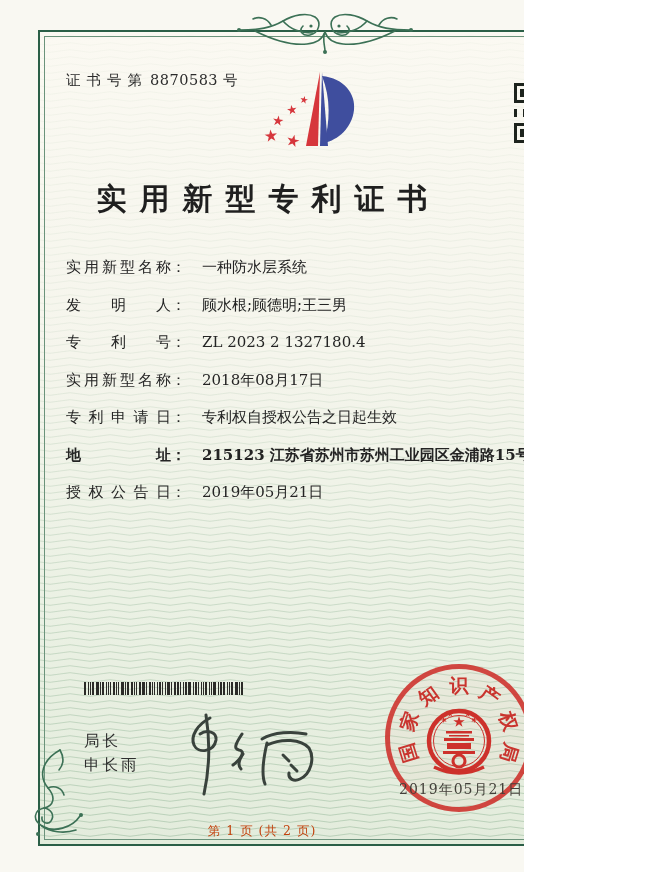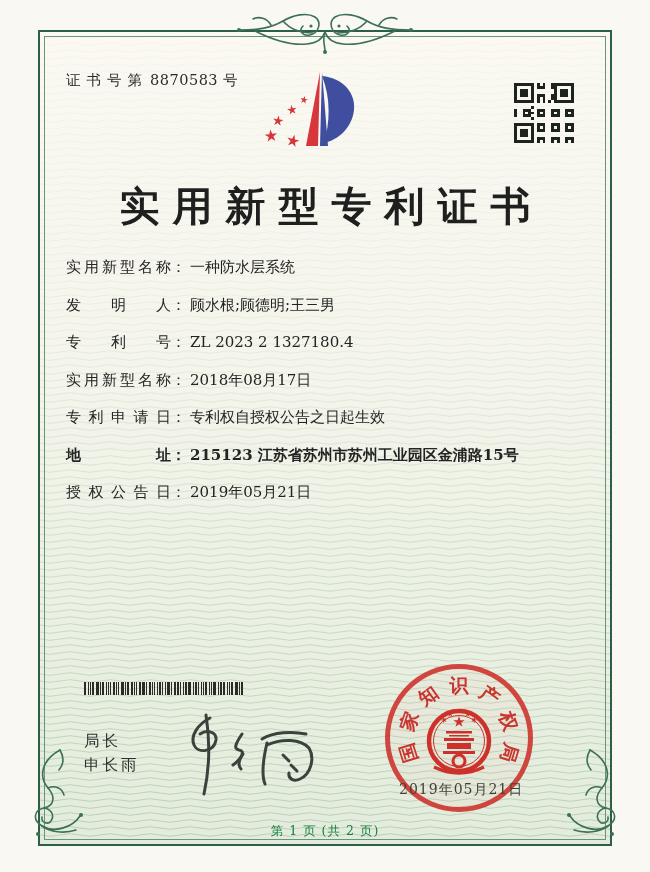--- a/index.html
+++ b/index.html
@@ -1,17 +1,17 @@
 <!DOCTYPE html>
 <html><head>
 <meta charset="utf-8">
 <style>
   html,body{margin:0;padding:0;background:#ffffff;}
   .sheet{
-    position:relative;width:650px;height:872px;overflow:hidden;
+    position:relative;width:524px;height:872px;overflow:hidden;
     background:#f9f8f2;
     font-family:"DejaVu Serif","Liberation Serif",serif;
   }
   
   .frame-bg{
     position:absolute;left:40px;top:32px;width:570px;height:812px;
     background:linear-gradient(180deg,#fbf9f2 0%,#f5f5ec 40%,#ebf1e4 70%,#e3ecdc 100%);
   }
   .waves{
     position:absolute;left:40px;top:32px;width:570px;height:812px;
@@ -30,34 +30,34 @@
   .cert-no .sp{letter-spacing:6px;}
   .cert-no .num{letter-spacing:.5px;margin-left:2px;}
   .cert-no .suf{margin-left:5px;}
 
   .logo{position:absolute;left:262px;top:68px;width:100px;height:84px;}
   .qr{position:absolute;left:514px;top:83px;width:60px;height:60px;}
   .qr rect{fill:#1d231d;}
 
   .title{
     position:absolute;left:0;right:0;top:179px;margin:0;text-align:center;
-    font-size:40px;font-weight:700;color:#1f1f1f;letter-spacing:13px;text-indent:13px;
+    font-size:30px;font-weight:700;color:#1f1f1f;letter-spacing:13px;text-indent:13px;
   }
 
   .rows{position:absolute;left:66px;top:257px;width:522px;font-size:15px;color:#242424;}
   .row{position:absolute;left:0;white-space:nowrap;line-height:20px;width:522px;}
   .row:nth-child(1){top:0;}
   .row:nth-child(2){top:37.5px;}
   .row:nth-child(3){top:75px;}
   .row:nth-child(4){top:112.5px;}
   .row:nth-child(5){top:150px;}
   .row:nth-child(6){top:187.5px;font-weight:bold;}
   .row:nth-child(7){top:225px;}
   .lbl{display:inline-block;width:105px;text-align:justify;text-align-last:justify;}
-  .val{margin-left:4px;}
+  .val{margin-left:16px;}
   .pair2{position:absolute;left:251px;top:0;}
   .pair2 .lbl{width:86px;}
 
   .paras{position:absolute;left:66px;top:522px;width:520px;font-size:13px;line-height:18.7px;color:#3b3b3b;text-align:justify;}
   .paras p{margin:0;text-indent:2em;}
 
   .barcode{position:absolute;left:84px;top:682px;width:163px;height:13px;white-space:nowrap;font-size:0;}
   .barcode i{display:inline-block;height:100%;background:#2b2b28;}
 
   .officer{position:absolute;left:84px;color:#2e2e2e;font-size:15.5px;letter-spacing:3px;white-space:nowrap;}
@@ -74,21 +74,21 @@
   .seal-ring{position:absolute;left:-5px;top:-5px;width:148px;height:148px;}
   .seal-ring span{
     position:absolute;width:24px;height:24px;text-align:center;line-height:24px;
     font-size:19px;font-weight:700;color:#c9342e;font-family:"DejaVu Serif",serif;
   }
   .emblem{position:absolute;left:50%;top:36px;transform:translateX(-50%);width:66px;height:78px;}
   .emblem .ln{fill:none;stroke:#cd312b;}
   .emblem .fl{fill:#cd312b;stroke:none;}
   .seal-date{position:absolute;left:399px;top:781px;font-size:14px;color:#43403a;letter-spacing:1px;white-space:nowrap;z-index:5;}
 
-  .footer{position:absolute;left:0;right:0;top:823px;text-align:center;font-size:12.5px;letter-spacing:1px;color:#15803d;}
+  .footer{position:absolute;left:0;right:0;top:823px;text-align:center;font-size:12.5px;letter-spacing:1px;color:#c2410c;}
 </style>
 </head>
 <body>
 
 <div class="sheet">
 
   <div class="frame-bg"></div>
 
   <svg id="waves" class="waves" viewBox="0 0 570 812" preserveAspectRatio="none">
       <path d="M0 5 q10 2.6 20 0 t20 0 t20 0 t20 0 t20 0 t20 0 t20 0 t20 0 t20 0 t20 0 t20 0 t20 0 t20 0 t20 0 t20 0 t20 0 t20 0 t20 0 t20 0 t20 0 t20 0 t20 0 t20 0 t20 0 t20 0 t20 0 t20 0 t20 0 t20 0 "></path>

